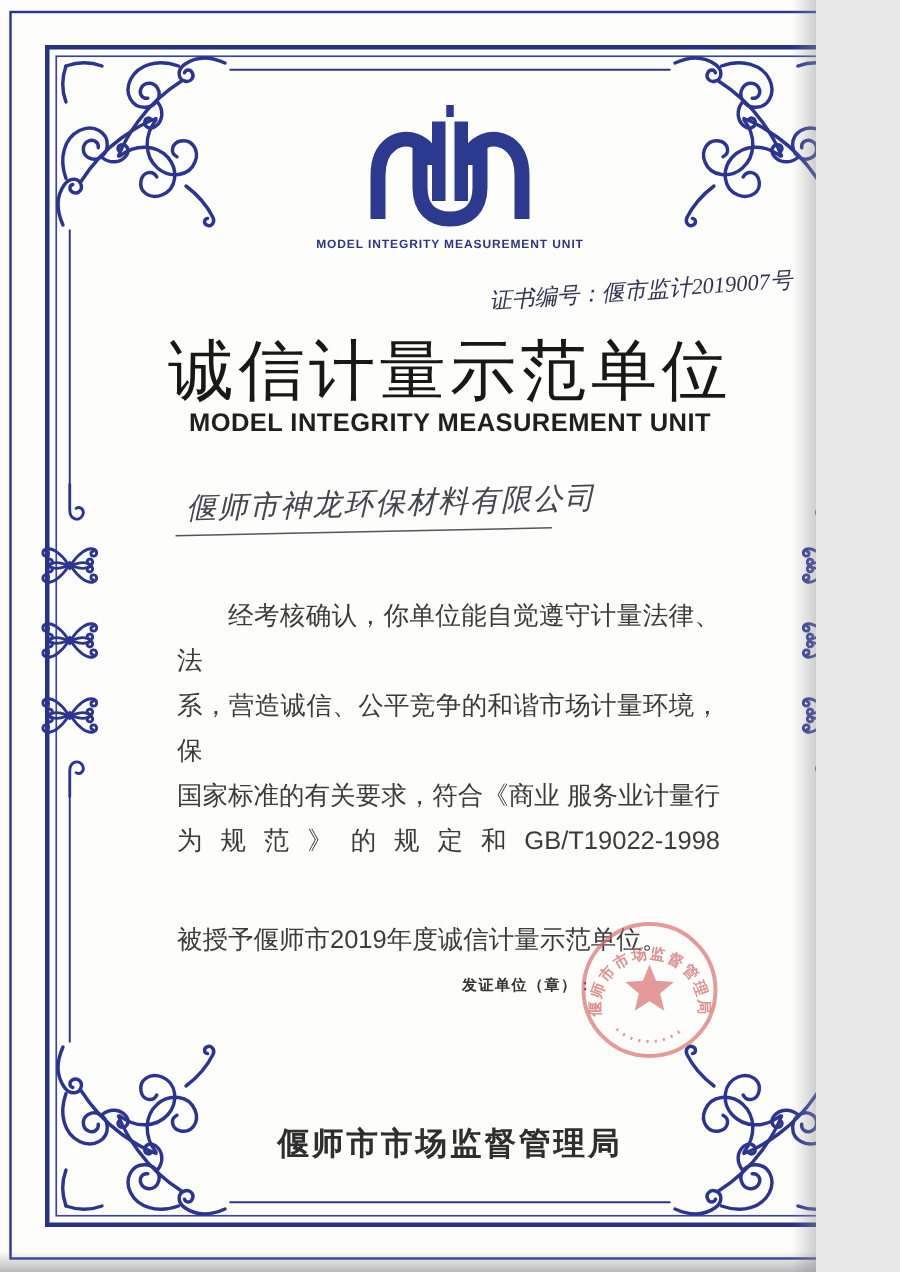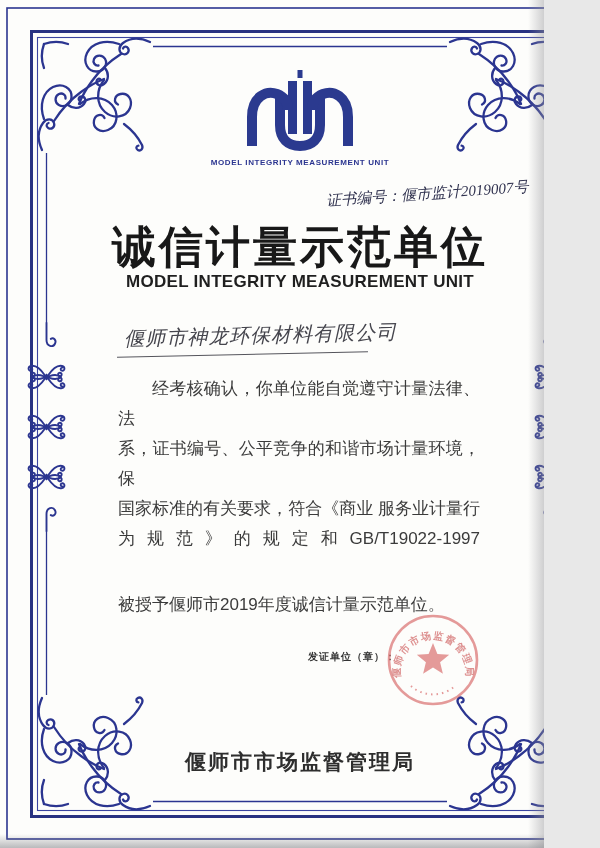--- a/index.html
+++ b/index.html
@@ -15,31 +15,31 @@
     background:linear-gradient(to bottom,rgba(160,160,164,0),rgba(130,130,135,.55));}
   
   #logo-caption{top:158px;left:0;width:600px;text-align:center;
     font-size:8px;font-weight:bold;letter-spacing:.6px;color:#2b3590;}
   
   #cert-no{top:184px;left:326px;width:220px;color:#30324f;
     font-family:"Liberation Serif",serif;font-style:italic;font-size:15px;
     transform:rotate(-4deg);white-space:nowrap;}
   
   #title-zh{top:218px;left:0;width:600px;text-align:center;color:#181818;
-    font-family:"Liberation Serif",serif;font-weight:700;font-size:44px;letter-spacing:3px;}
+    font-family:"Liberation Serif",serif;font-weight:400;font-size:44px;letter-spacing:3px;}
   #title-en{top:272px;left:0;width:600px;text-align:center;color:#1f1f1f;
     font-weight:800;font-size:17px;letter-spacing:.3px;}
   
   #company{top:322px;left:124px;color:#45454d;font-size:20px;
     font-family:"Liberation Serif",serif;font-style:italic;
     transform:rotate(-1.5deg);white-space:nowrap;letter-spacing:1px;}
   #company-line{top:354px;left:117px;width:251px;height:0;
     border-bottom:1.6px solid #55555c;transform:rotate(-1.2deg);}
   
-  #body-text{top:374px;left:118px;width:362px;color:#3b3b3b;font-size:17px;}
+  #body-text{top:396px;left:118px;width:362px;color:#3b3b3b;font-size:17px;}
   #body-text .ln{line-height:30px;text-align:justify;text-align-last:justify;}
   #body-text .ln.first{text-indent:2em;}
   #body-text .ln.last{text-align-last:left;margin-top:36px;}
   
   #issue-label{top:650px;left:308px;font-size:10px;font-weight:bold;color:#333;letter-spacing:1px;}
   
   #issuer{top:748px;left:0;width:600px;text-align:center;color:#2e2e2e;
     font-size:21px;font-weight:600;letter-spacing:2px;}
   
   #seal{top:610px;left:383px;width:100px;height:100px;opacity:.68;}
@@ -130,23 +130,23 @@
   </div>
 
   <div class="abs" id="title-zh">诚信计量示范单位</div>
   <div class="abs" id="title-en">MODEL INTEGRITY MEASUREMENT UNIT</div>
 
   <div class="abs" id="company">偃师市神龙环保材料有限公司</div>
   <div class="abs" id="company-line"></div>
 
   <div class="abs" id="body-text">
     <div class="ln first">经考核确认，你单位能自觉遵守计量法律、法</div>
-    <div class="ln">系，证书编号、公平竞争的和谐市场计量环境，保</div>
+    <div class="ln">系，营造诚信、公平竞争的和谐市场计量环境，保</div>
     <div class="ln">国家标准的有关要求，符合《商业 服务业计量行</div>
-    <div class="ln">为规范》的规定和GB/T19022-1997</div>
+    <div class="ln">为规范》的规定和GB/T19022-1998</div>
     <div class="ln last">被授予偃师市2019年度诚信计量示范单位。</div>
   </div>
 
   <div class="abs" id="issue-label">发证单位（章）：</div>
 
   <svg class="abs" id="seal" viewBox="0 0 100 100" xmlns="http://www.w3.org/2000/svg">
     <defs>
       <path id="seal-arc" d="M17,62 A33,33 0 1 1 83,62" fill="none"></path>
     </defs>
     <circle cx="50" cy="50" r="44" fill="none" stroke="#d96c6c" stroke-width="2.6"></circle>

